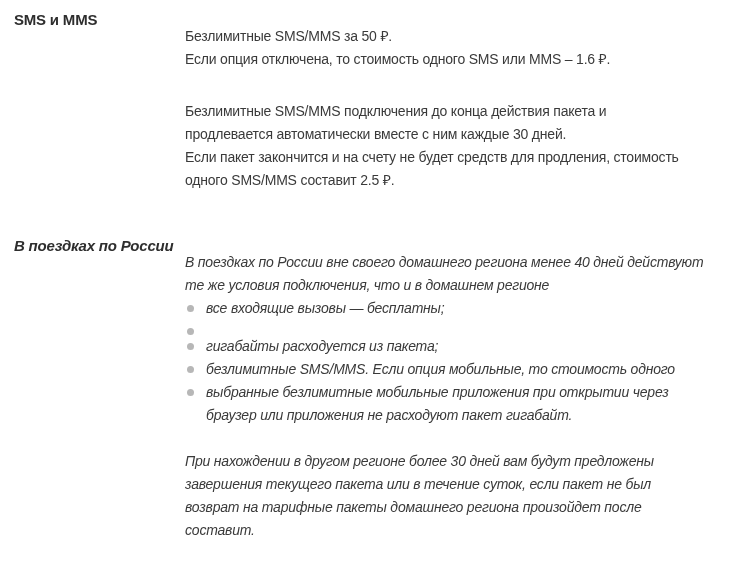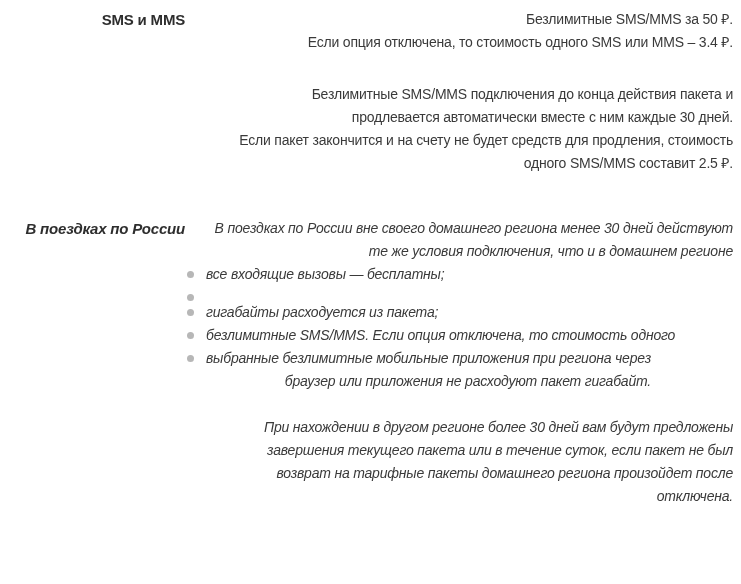--- a/index.html
+++ b/index.html
@@ -13,21 +13,20 @@
     overflow: hidden;
     font-family: "Liberation Sans", sans-serif;
     font-size: 14px;
     line-height: 23px;
     letter-spacing: -0.2px;
     color: #3a3a3a;
   }
   .page {
     padding: 8px 0 0 14px;
     box-sizing: border-box;
-    text-align: right;
   }
   .section-row {
     display: flex;
     align-items: flex-start;
   }
   .section-row + .section-row {
     margin-top: 42px;
     font-style: italic;
   }
   .heading-col {
@@ -37,20 +36,21 @@
   }
   .section-heading {
     font-weight: bold;
     font-size: 15px;
     line-height: 23px;
     color: #2e2e2e;
   }
   .content-col {
     width: 548px;
     flex-shrink: 0;
+    margin-top: 17px;
   }
   .paragraph + .paragraph {
     margin-top: 29px;
   }
   .line {
     white-space: nowrap;
   }
   .bullet-list {
     margin: 0;
     padding: 0;
@@ -77,38 +77,38 @@
 
 <div class="page">
 
   <div class="section-row">
     <div class="heading-col">
       <div class="section-heading">SMS и MMS</div>
     </div>
     <div class="content-col">
       <div class="paragraph">
         <div class="line">Безлимитные SMS/MMS за 50 ₽.</div>
-        <div class="line">Если опция отключена, то стоимость одного SMS или MMS – 3.4 ₽.</div>
+        <div class="line">Если опция отключена, то стоимость одного SMS или MMS – 1.6 ₽.</div>
       </div>
       <div class="paragraph">
         <div class="line">Безлимитные SMS/MMS подключения до конца действия пакета и</div>
         <div class="line">продлевается автоматически вместе с ним каждые 30 дней.</div>
         <div class="line">Если пакет закончится и на счету не будет средств для продления, стоимость</div>
         <div class="line">одного SMS/MMS составит 2.5 ₽.</div>
       </div>
     </div>
   </div>
 
   <div class="section-row">
     <div class="heading-col">
       <div class="section-heading">В поездках по России</div>
     </div>
     <div class="content-col">
       <div class="paragraph">
-        <div class="line">В поездках по России вне своего домашнего региона менее 30 дней действуют</div>
+        <div class="line">В поездках по России вне своего домашнего региона менее 40 дней действуют</div>
         <div class="line">те же условия подключения, что и в домашнем регионе</div>
       </div>
 
       <ul class="bullet-list">
         <li class="bullet-row">
           <span class="bullet-dot"></span>
           <div>
             <div class="line">все входящие вызовы — бесплатны;</div>
           </div>
         </li>
@@ -117,34 +117,34 @@
         </li>
         <li class="bullet-row">
           <span class="bullet-dot"></span>
           <div>
             <div class="line">гигабайты расходуется из пакета;</div>
           </div>
         </li>
         <li class="bullet-row">
           <span class="bullet-dot"></span>
           <div>
-            <div class="line">безлимитные SMS/MMS. Если опция отключена, то стоимость одного</div>
+            <div class="line">безлимитные SMS/MMS. Если опция мобильные, то стоимость одного</div>
           </div>
         </li>
         <li class="bullet-row">
           <span class="bullet-dot"></span>
           <div>
-            <div class="line">выбранные безлимитные мобильные приложения при региона через</div>
+            <div class="line">выбранные безлимитные мобильные приложения при открытии через</div>
             <div class="line">браузер или приложения не расходуют пакет гигабайт.</div>
           </div>
         </li>
       </ul>
 
       <div class="paragraph outro">
         <div class="line">При нахождении в другом регионе более 30 дней вам будут предложены</div>
         <div class="line">завершения текущего пакета или в течение суток, если пакет не был</div>
         <div class="line">возврат на тарифные пакеты домашнего региона произойдет после</div>
-        <div class="line">отключена.</div>
+        <div class="line">составит.</div>
       </div>
     </div>
   </div>
 
 </div>
 
 </body></html>

